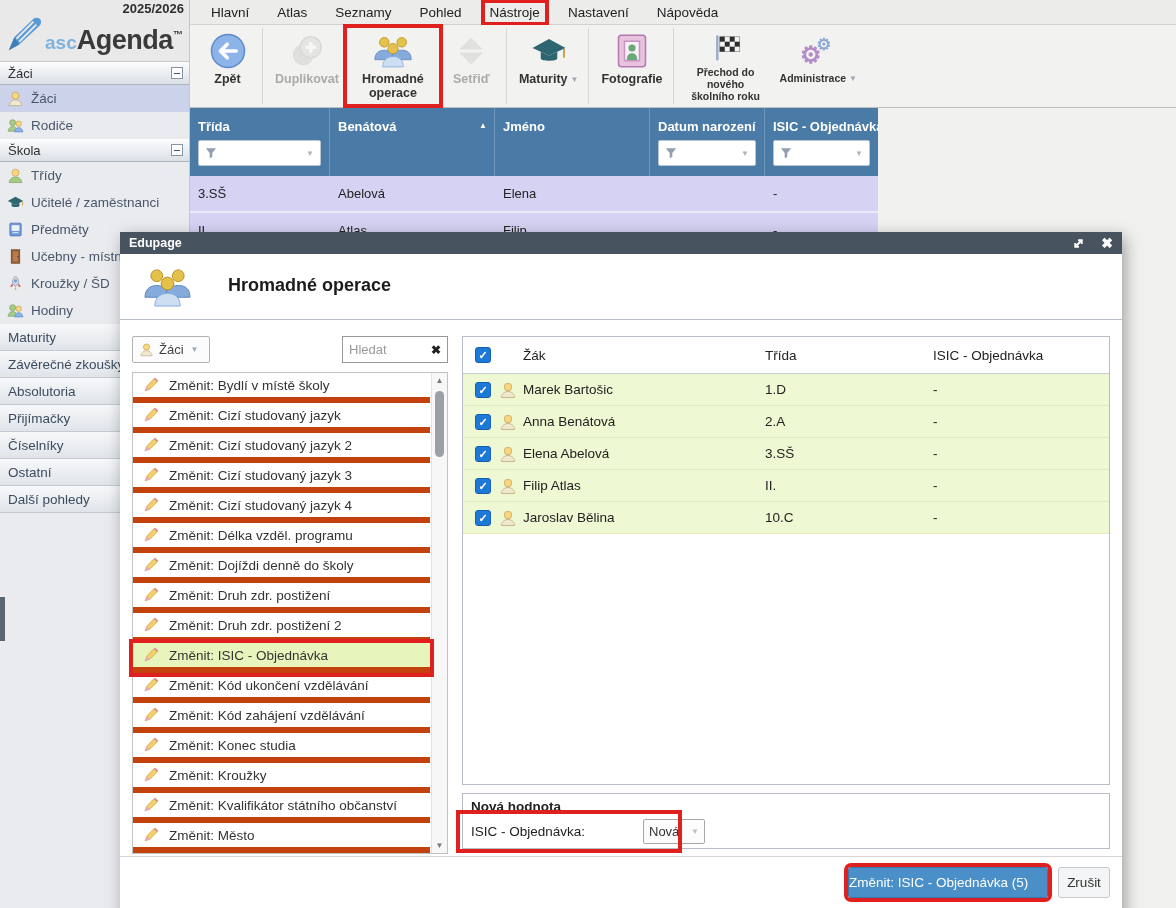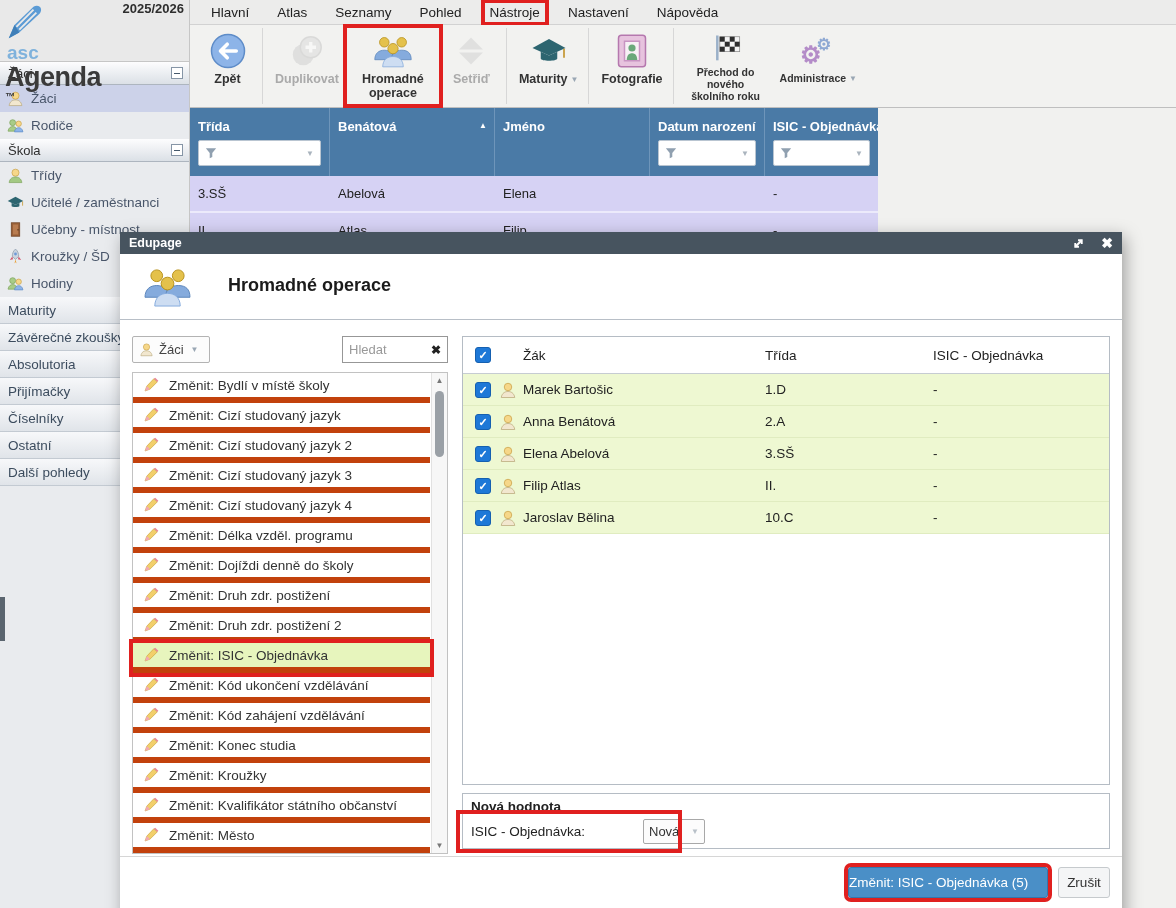--- a/index.html
+++ b/index.html
@@ -5,21 +5,21 @@
   * { margin:0; padding:0; box-sizing:border-box; }
   html,body { width:1176px; height:908px; }
   body { font-family:"Liberation Sans", sans-serif; background:#f1f1ef; position:relative; overflow:hidden; }
   .abs { position:absolute; }
   svg.ic { display:block; }
 
   
   .logo-panel { left:0; top:0; width:190px; height:62px; background:#e9e9e9;
                 border-right:1px solid #c6c6c6; border-bottom:1px solid #c6c6c6; z-index:2; }
   .school-year { position:absolute; top:1px; right:5px; font-size:13px; font-weight:bold; color:#2e2e2e;margin-left:48px; }
-  .logo-row { position:absolute; left:5px; top:4px; display:flex; align-items:flex-start;flex-direction:column; }
+  .logo-row { position:absolute; left:5px; top:16px; display:flex; align-items:flex-end; }
   .logo-asc { color:#7fb2dc; font-size:19px; font-weight:bold; margin-left:2px; }
   .logo-agenda { color:#3a3a3a; font-size:27px; font-weight:bold; letter-spacing:-0.5px; line-height:1; }
   .logo-tm { color:#3a3a3a; font-size:10px; font-weight:bold; vertical-align:top; margin-bottom:14px; }
 
   
   .menubar { left:190px; top:0; width:986px; height:25px; background:#ececeb;
              border-bottom:1px solid #d2d2d2; display:flex; align-items:center; padding-left:7px; z-index:2; }
   .menu-item { font-size:13.5px; color:#222; padding:0 4px; margin:0 5px; }
   .menu-item > span { display:inline-block; padding:2px 5px; }
   .menu-item.annotated > span { outline:4px solid var(--red); }
@@ -404,20 +404,27 @@
     </div>
 
     <div class="sb-entry item">
       <svg class="ic">
         <use href="#ic-cap"></use>
       </svg>
       <span>Učitelé / zaměstnanci</span>
 
     </div>
 
+    <div class="sb-entry item">
+      <svg class="ic">
+        <use href="#ic-book"></use>
+      </svg>
+      <span>Předměty</span>
+
+    </div>
 
     <div class="sb-entry item">
       <svg class="ic">
         <use href="#ic-door"></use>
       </svg>
       <span>Učebny - místnost</span>
 
     </div>
 
     <div class="sb-entry item">

